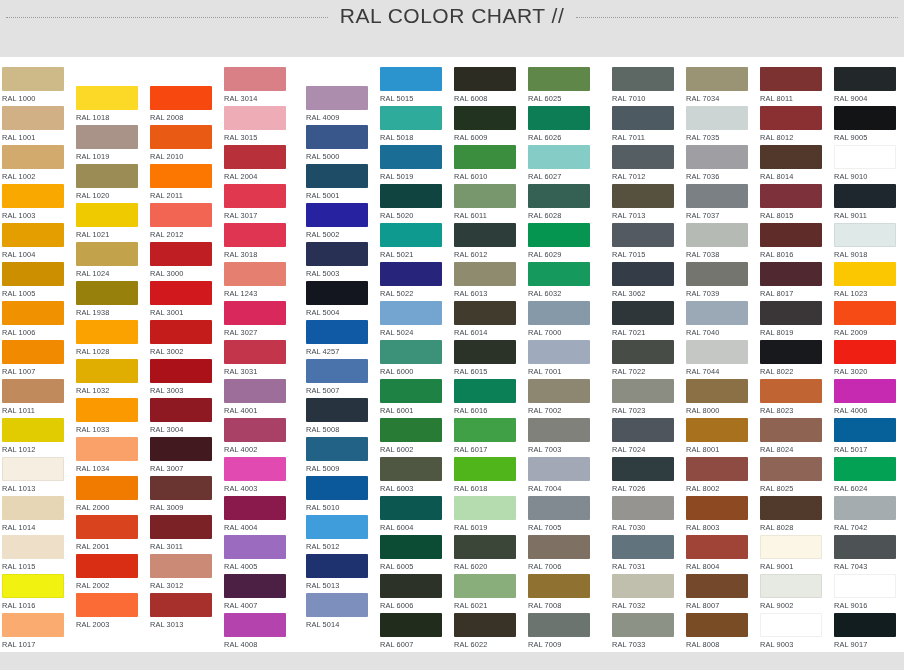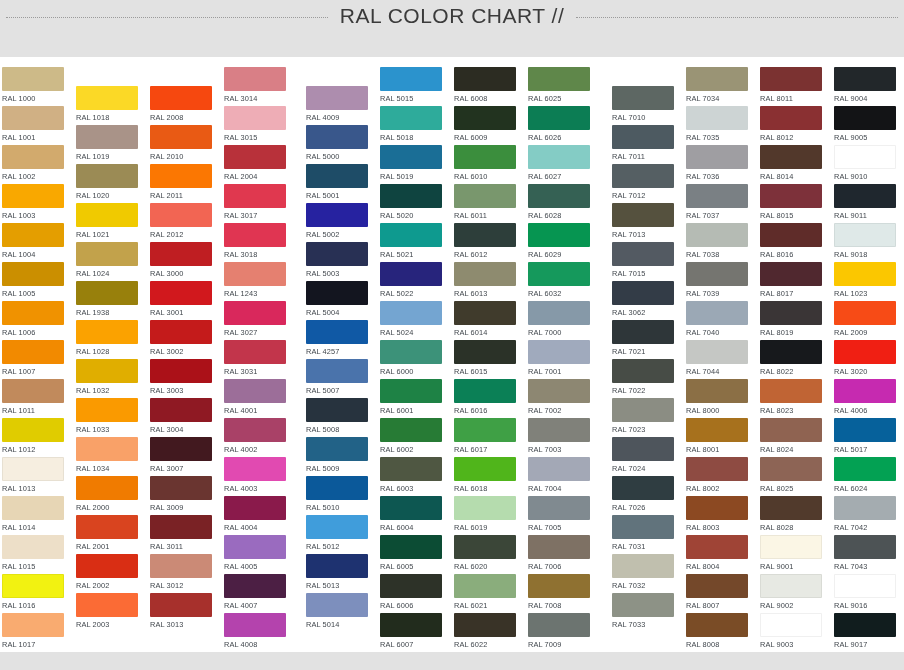--- a/index.html
+++ b/index.html
@@ -669,20 +669,24 @@
         </div>
         <div class="cell">
           <div class="swatch" style="background: rgb(78, 85, 92);"></div>
           <div class="label">RAL 7024</div>
         </div>
         <div class="cell">
           <div class="swatch" style="background: rgb(47, 61, 65);"></div>
           <div class="label">RAL 7026</div>
         </div>
         <div class="cell">
+          <div class="swatch" style="background: rgb(150, 148, 144);"></div>
+          <div class="label">RAL 7030</div>
+        </div>
+        <div class="cell">
           <div class="swatch" style="background: rgb(97, 115, 124);"></div>
           <div class="label">RAL 7031</div>
         </div>
         <div class="cell">
           <div class="swatch" style="background: rgb(192, 191, 174);"></div>
           <div class="label">RAL 7032</div>
         </div>
         <div class="cell">
           <div class="swatch" style="background: rgb(141, 146, 134);"></div>
           <div class="label">RAL 7033</div>

